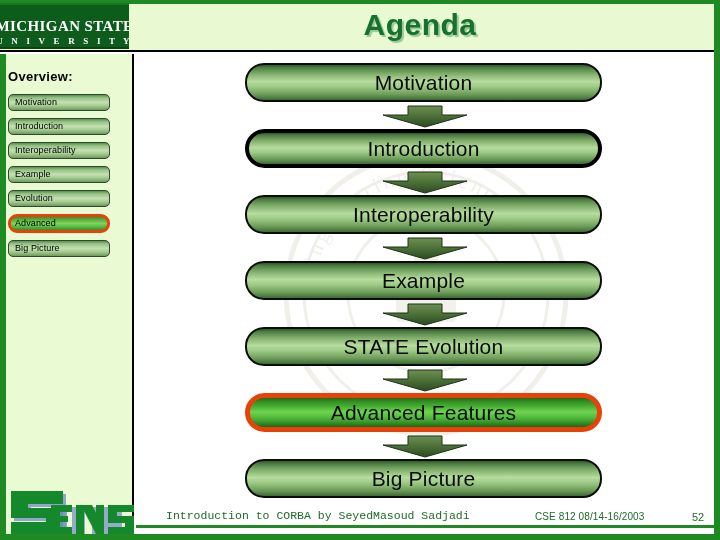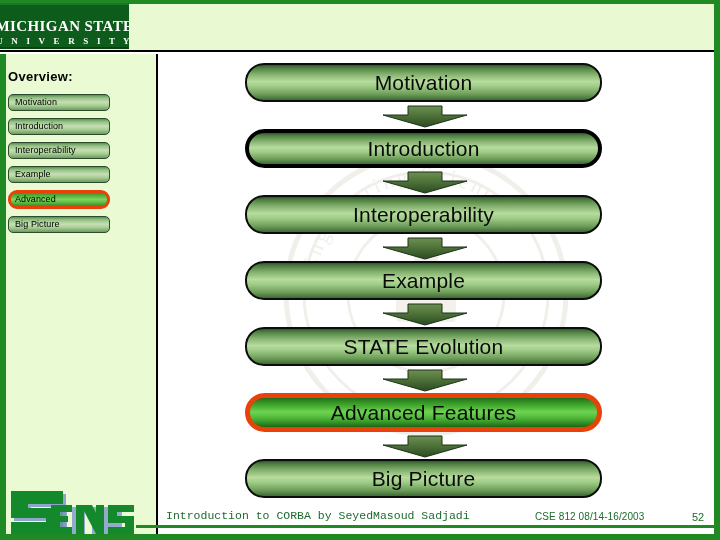--- a/index.html
+++ b/index.html
@@ -88,21 +88,21 @@
     font-weight: bold;
     color: #15712b;
     text-shadow: 2px 2px 1px rgba(140,190,140,0.85);
     letter-spacing: 0.5px;
   }
 
   
   .sidebar {
     position: absolute;
     left: 0; top: 54px;
-    width: 158px;
+    width: 134px;
     height: 486px;
     background: #eafbd4;
     border-right: 2px solid #000000;
     box-sizing: border-box;
     padding-left: 19px;
   }
   .sidebar-stripe {
     position: absolute;
     left: 0; top: 54px;
     width: 6px;
@@ -268,35 +268,39 @@
 
   <div class="header-band">
     <div class="header-top-rule"></div>
   </div>
 
   <div class="msu-logo">
     <div class="msu-line1">MICHIGAN STATE</div>
     <div class="msu-line2">U N I V E R S I T Y</div>
   </div>
 
+  <div class="slide-title">Agenda</div>
 
   <div class="sidebar">
     <div class="sidebar-heading">Overview:</div>
     <div class="side-list" id="side-list">
         <div class="side-item">
           <span class="side-item-label">Motivation</span>
         </div>
         <div class="side-item">
           <span class="side-item-label">Introduction</span>
         </div>
         <div class="side-item">
           <span class="side-item-label">Interoperability</span>
         </div>
         <div class="side-item">
           <span class="side-item-label">Example</span>
+        </div>
+        <div class="side-item">
+          <span class="side-item-label">Evolution</span>
         </div>
         <div class="side-item active">
           <span class="side-item-label">Advanced</span>
         </div>
         <div class="side-item">
           <span class="side-item-label">Big Picture</span>
         </div>
       </div>
 
     <div class="sens-logo">

